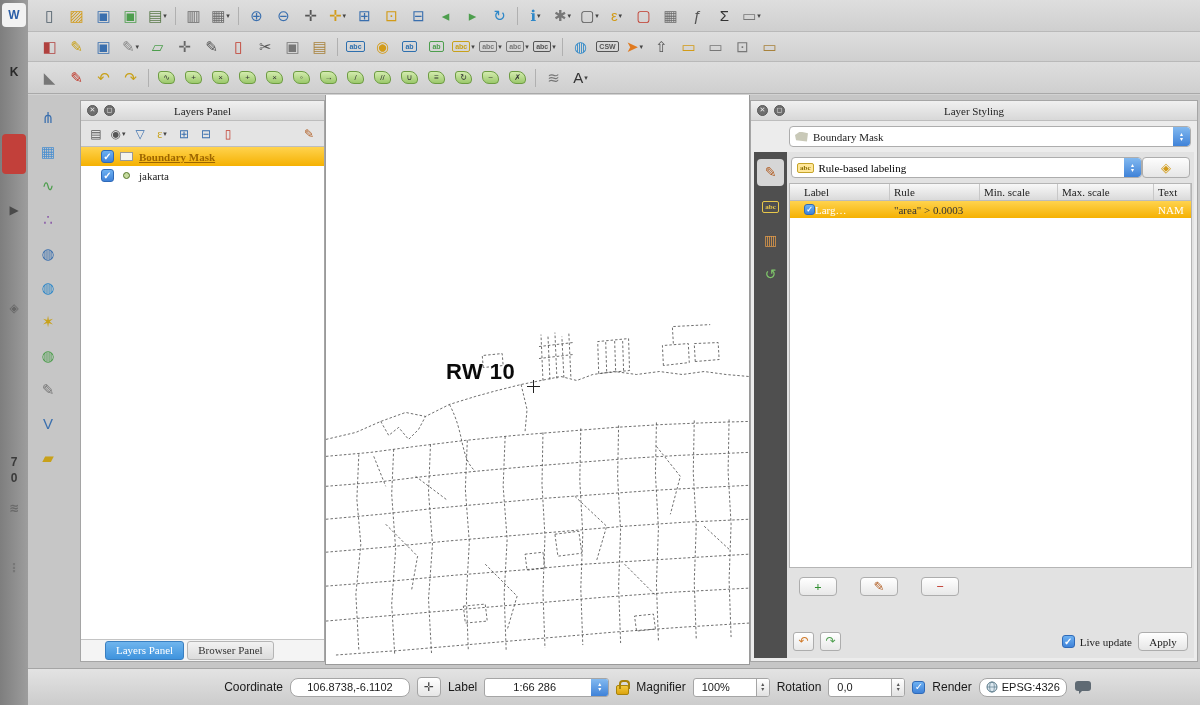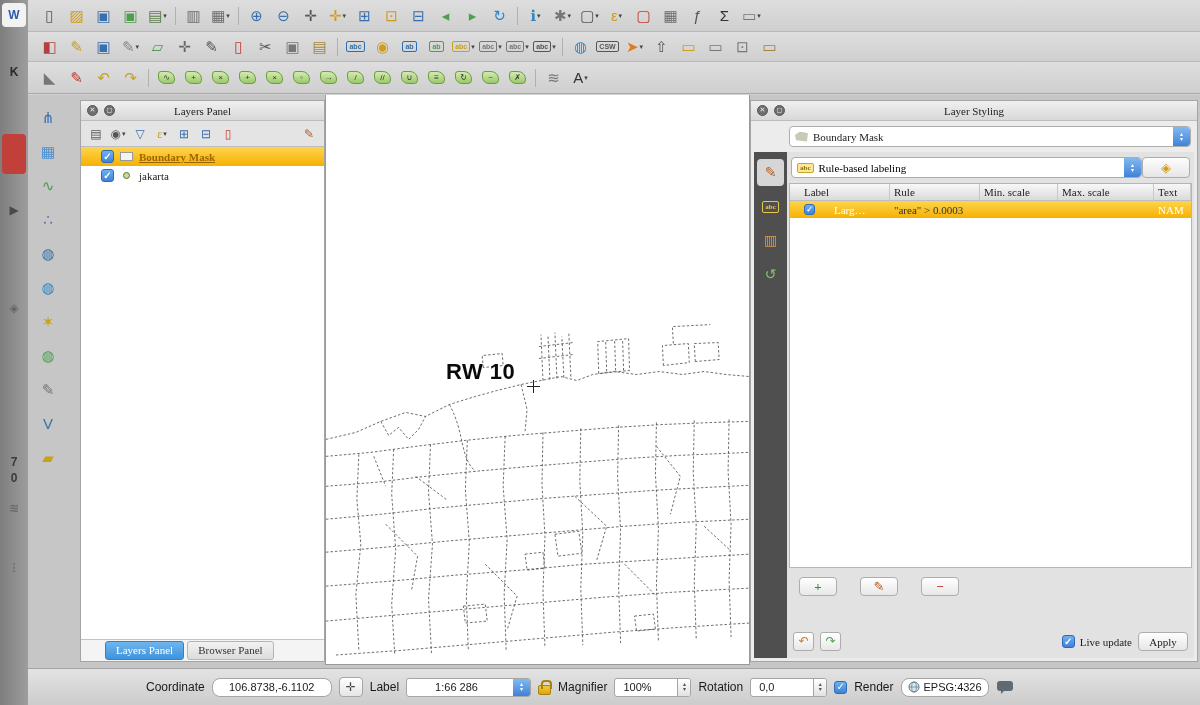--- a/index.html
+++ b/index.html
@@ -118,39 +118,39 @@
                   font-size:13px; color:#d29b18; }
   .rules-table { position:absolute; top:31px; left:2px; right:2px; bottom:90px; background:#fff;
                  border:1px solid #b5b5b5; overflow:hidden; }
   .rules-header, .rule-row { display:grid; grid-template-columns:100px 90px 78px 96px 1fr; height:17px; }
   .rules-header { background:linear-gradient(#f8f8f8,#dadada); border-bottom:1px solid #bcbcbc; }
   .hcell { font-size:11px; color:#222; padding-left:4px; border-right:1px solid #c8c8c8;
            display:flex; align-items:center; overflow:hidden; white-space:nowrap; }
   .hcell:first-child { padding-left:14px; }
   .rule-row { background:linear-gradient(#ffd34e,#f5b102); }
   .rcell { font-size:11px; display:flex; align-items:center; padding-left:4px; overflow:hidden; white-space:nowrap; color:#333; }
-  .rcell.c1 { gap:19px; padding-left:14px; }
+  .rcell.c1 { gap:0; padding-left:14px; }
   .rule-label, .rcell.white { color:#fff; }
   .rule-btns { position:absolute; bottom:62px; left:12px; display:flex; gap:23px; }
   .rule-btn { width:38px; height:19px; background:linear-gradient(#fff,#e8e8e8); border:1px solid #adadad;
               border-radius:4px; display:flex; align-items:center; justify-content:center;
               font-size:13px; font-weight:bold; }
   .rule-btn.add { color:#2f8f2f; } .rule-btn.edit { color:#b05a1e; font-weight:normal; } .rule-btn.remove { color:#c23a2e; }
   .ls-bottom { position:absolute; left:6px; right:6px; bottom:7px; display:flex; align-items:center; gap:6px; }
   .small-btn { width:21px; height:19px; background:linear-gradient(#fff,#e8e8e8); border:1px solid #adadad;
                border-radius:3px; display:flex; align-items:center; justify-content:center; font-size:12px; }
   .small-btn.undo { color:#d07a2a; } .small-btn.redo { color:#4d9e4d; }
   .live-wrap { margin-left:auto; display:flex; align-items:center; gap:5px; font-size:11px; color:#222; }
   .apply-btn { width:50px; height:19px; background:linear-gradient(#fff,#e6e6e6); border:1px solid #adadad;
                border-radius:4px; font-size:11px; color:#222; display:flex; align-items:center; justify-content:center; }
 
   
   .status-bar { position:absolute; left:0; right:0; bottom:0; height:37px;
                 background:linear-gradient(#e3e3e3,#cccccc); border-top:1px solid #a5a5a5;
-                display:flex; align-items:center; gap:7px; padding-left:118px; font-size:12px; color:#1a1a1a; }
+                display:flex; align-items:center; gap:7px; padding-left:88px; font-size:12px; color:#1a1a1a;justify-content:center; }
   .sb-field { height:19px; background:#fff; border:1px solid #a5a5a5; border-radius:8px;
               display:flex; align-items:center; justify-content:center; font-size:11px; padding:0 6px; }
   .sb-field.coord { width:120px; }
   .sb-btn { width:24px; height:20px; background:linear-gradient(#fff,#e6e6e6); border:1px solid #a5a5a5;
             border-radius:4px; display:flex; align-items:center; justify-content:center; font-size:12px; color:#444; }
   .sb-combo { height:19px; background:#fff; border:1px solid #a5a5a5; border-radius:3px;
               display:flex; align-items:stretch; overflow:hidden; }
   .sb-combo .val { display:flex; align-items:center; padding:0 8px; font-size:11px; width:86px;margin-left:20px; }
   .spin { width:13px; border-left:1px solid #a5a5a5; background:linear-gradient(#fff,#e2e2e2);
           display:flex; flex-direction:column; align-items:center; justify-content:center;

